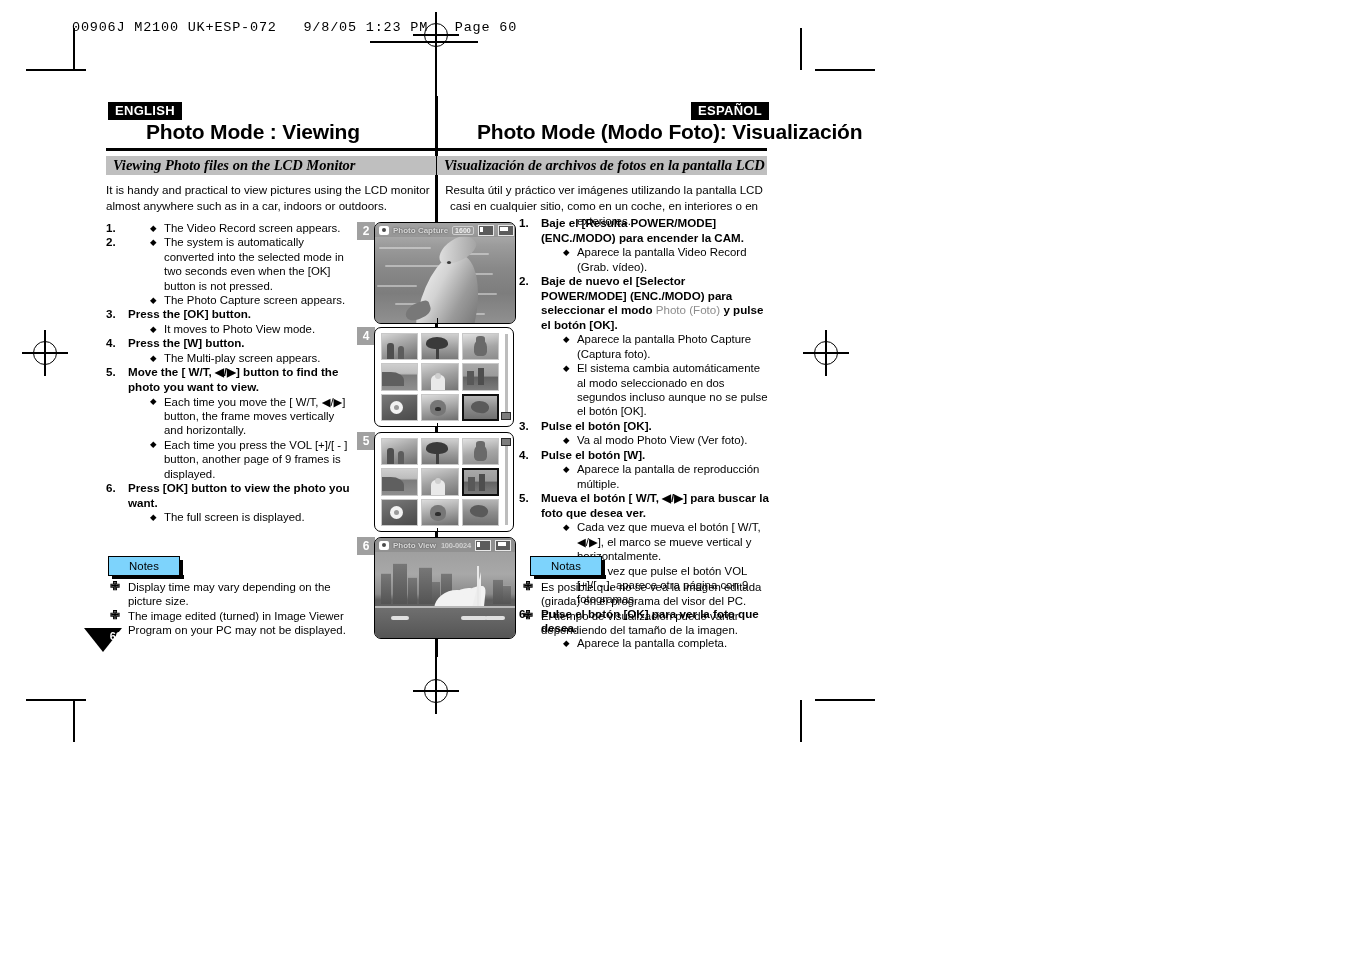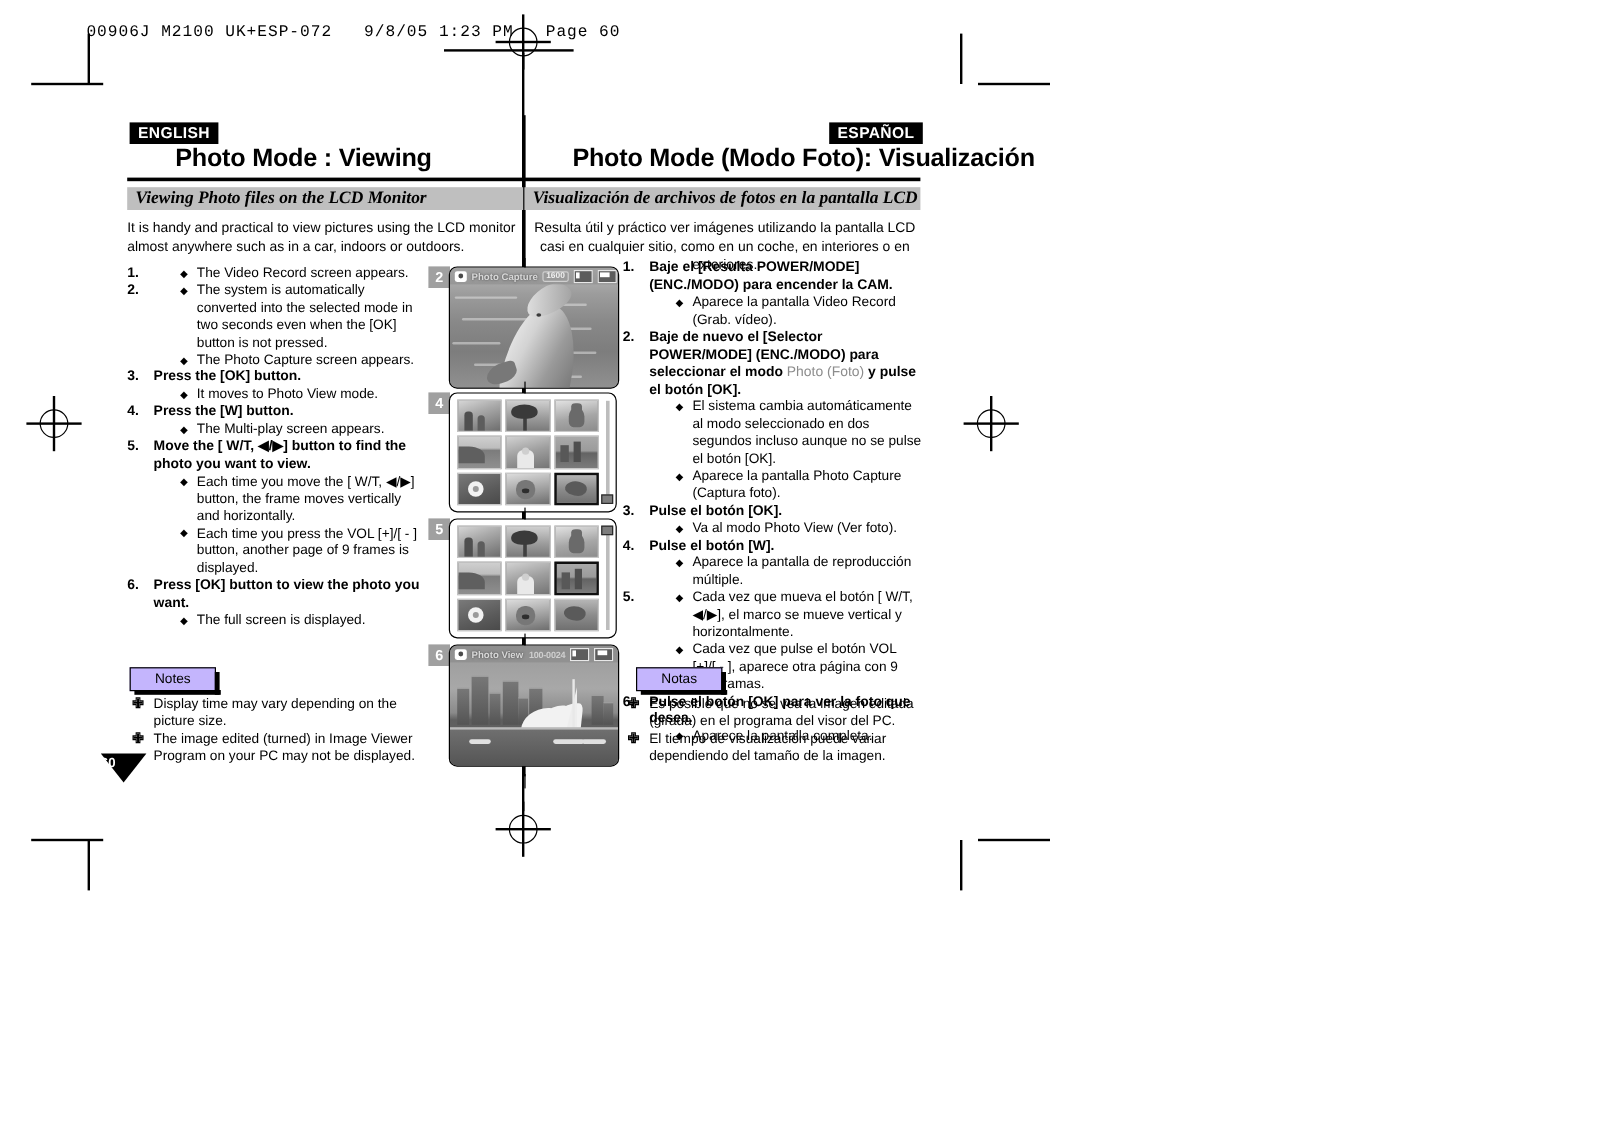--- a/index.html
+++ b/index.html
@@ -158,21 +158,21 @@
     position: absolute;
     left: 22px; top: -0.5px;
     font-size: 8.5px;
   }
 
   
   .notes-box {
     position: absolute;
     width: 72px; height: 20px;
     border: 1.6px solid #000;
-    background: #c4b5fd;
+    background: #7dd3fc;
     font-size: 11.4px;
     line-height: 19px;
     text-align: center;
     box-sizing: border-box;
   }
   .notes-box .shadow {
     position: absolute;
     left: 3px; top: 18.4px;
     width: 72px; height: 4px;
     background: #000;
@@ -215,21 +215,21 @@
     left: 0; top: 0;
     width: 0; height: 0;
     border-left: 19px solid transparent;
     border-right: 19px solid transparent;
     border-top: 24px solid #000;
   }
   #pagenum .pn {
     position: absolute;
     left: 0; top: 2px;
     width: 38px;
-    text-align: left;
+    text-align: right;
     color: #fff;
     font-size: 11px;
     font-weight: bold;
   }
 
   
   .shot { position: absolute; }
   .shot .idx {
     position: absolute;
     left: 0; top: 0;
@@ -582,40 +582,41 @@
         <span class="num">1.</span>
         <div class="stext"><span>Baje el [Resulta POWER/MODE] (ENC./MODO) para encender la CAM.</span></div>
         <ul class="bullets">
           <li class="bullet">Aparece la pantalla Video Record (Grab. vídeo).</li>
         </ul>
       </div>
       <div class="step">
         <span class="num">2.</span>
         <div class="stext"><span>Baje de nuevo el [Selector POWER/MODE] (ENC./MODO) para seleccionar el modo </span><span class="grey-word">Photo (Foto)</span><span> y pulse el botón [OK].</span></div>
         <ul class="bullets">
+          <li class="bullet">Aparece la pantalla Photo Capture (Captura foto).</li>
           <li class="bullet">El sistema cambia automáticamente al modo seleccionado en dos segundos incluso aunque no se pulse el botón [OK].</li>
-          <li class="bullet">Aparece la pantalla Photo Capture (Captura foto).</li>
         </ul>
       </div>
       <div class="step">
         <span class="num">3.</span>
         <div class="stext"><span>Pulse el botón [OK].</span></div>
         <ul class="bullets">
           <li class="bullet">Va al modo Photo View (Ver foto).</li>
         </ul>
       </div>
       <div class="step">
         <span class="num">4.</span>
         <div class="stext"><span>Pulse el botón [W].</span></div>
         <ul class="bullets">
           <li class="bullet">Aparece la pantalla de reproducción múltiple.</li>
         </ul>
       </div>
       <div class="step">
         <span class="num">5.</span>
+        <div class="stext"><span>Mueva el botón [ W/T, ◀/▶] para buscar la foto que desea ver.</span></div>
         <ul class="bullets">
           <li class="bullet">Cada vez que mueva el botón [ W/T, ◀/▶], el marco se mueve vertical y horizontalmente.</li>
           <li class="bullet">Cada vez que pulse el botón VOL [+]/[ - ], aparece otra página con 9 fotogramas.</li>
         </ul>
       </div>
       <div class="step">
         <span class="num">6.</span>
         <div class="stext"><span>Pulse el botón [OK] para ver la foto que desea.</span></div>
         <ul class="bullets">
           <li class="bullet">Aparece la pantalla completa.</li>

